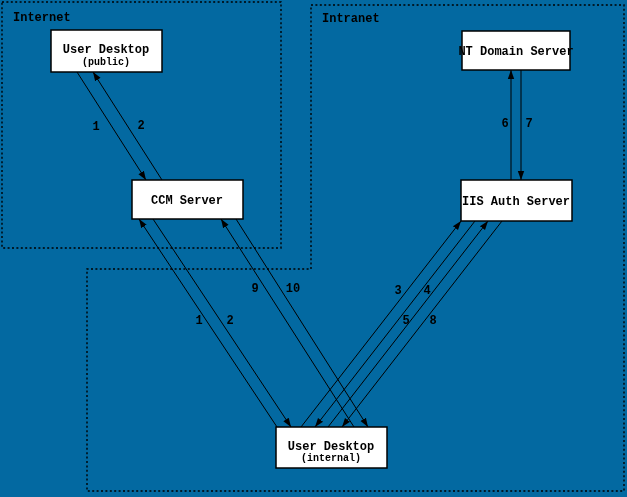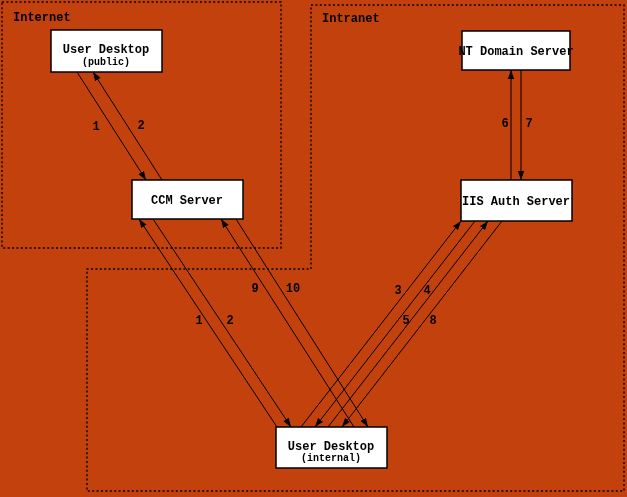--- a/index.html
+++ b/index.html
@@ -4,21 +4,21 @@
 <style>
   html, body {
     margin: 0;
     padding: 0;
     background: #ffffff;
   }
   .diagram-stage {
     position: relative;
     width: 627px;
     height: 497px;
-    background: #c2410c;
+    background: #0369a1;
     font-family: "Liberation Mono", "DejaVu Sans Mono", monospace;
   }
   svg text {
     font-family: "Liberation Mono", "DejaVu Sans Mono", monospace;
     font-weight: bold;
     fill: #000000;
   }
   .zone-label   { font-size: 12px; }
   .node-title   { font-size: 12px; }
   .node-sub     { font-size: 10px; }

